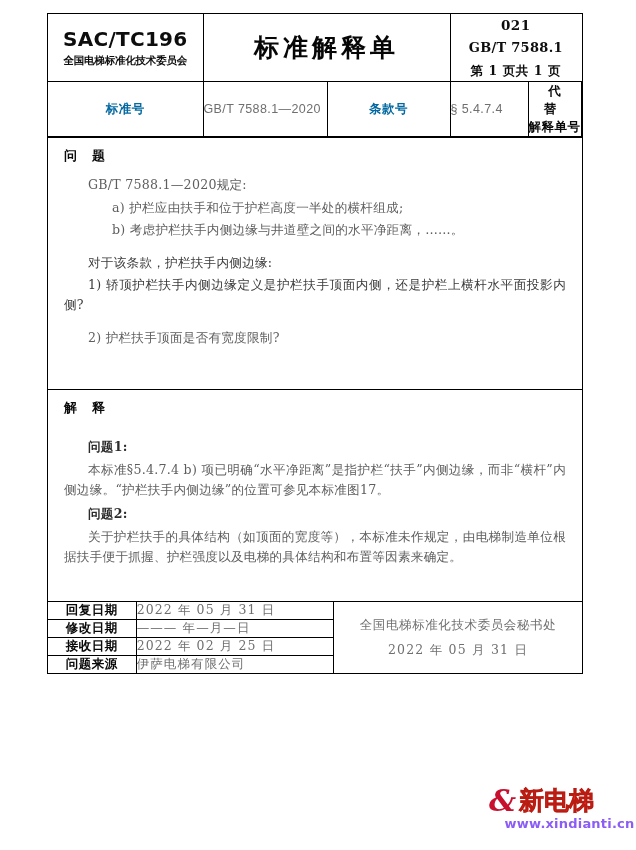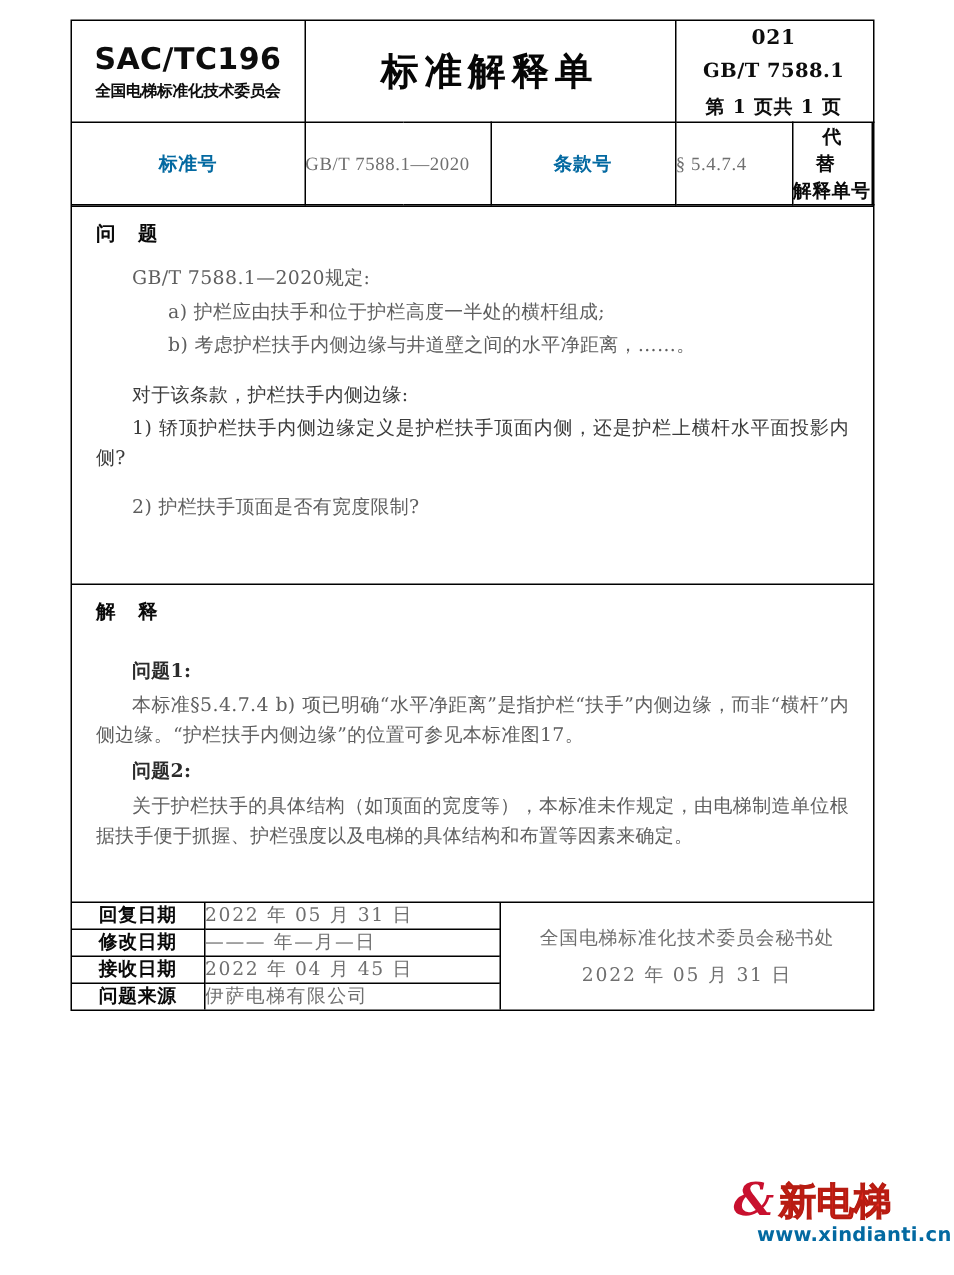--- a/index.html
+++ b/index.html
@@ -116,21 +116,21 @@
     letter-spacing: 9px;
     text-indent: 9px;
   }
   .val {
     font-size: 12.5px;
     color: #6f6f6f;
     padding: 5px 0 5px 12px;
     letter-spacing: .4px;
     white-space: nowrap;
   }
-  .val-mono { font-family: Liberation Serif, serif; }
+  .val-mono { font-family: Liberation Sans, sans-serif; }
 
   .slashcell {
     position: relative;
     overflow: hidden;
   }
   .slashcell svg {
     display: block;
     width: 100%;
     height: 100%;
     position: absolute;
@@ -238,21 +238,21 @@
     font-weight: bold;
     color: #e8271f;
     letter-spacing: 0px;
     line-height: 1;
     -webkit-text-stroke: 0.6px #b71c12;
   }
   .wm-url {
     font-family: "DejaVu Sans", "Liberation Sans", sans-serif;
     font-size: 13px;
     font-weight: bold;
-    color: #0369a1;
+    color: #8b5cf6;
     letter-spacing: .2px;
     text-align: center;
     margin-top: 2px;
     padding-left: 14px;
   }
 </style>
 </head>
 <body>
 
 <div id="page">
@@ -354,21 +354,21 @@
           </td>
         </tr>
 
         <tr>
           <td class="foot-lbl outer-l">修改日期</td>
           <td class="foot-val">——— 年—月—日</td>
         </tr>
 
         <tr>
           <td class="foot-lbl outer-l">接收日期</td>
-          <td class="foot-val">2022 年 04 月 45 日</td>
+          <td class="foot-val">2022 年 02 月 25 日</td>
         </tr>
 
         <tr>
           <td class="foot-lbl outer-l" style="border-bottom:none">问题来源</td>
           <td class="foot-val" style="border-bottom:none">伊萨电梯有限公司</td>
         </tr>
       </tbody>
         </table>
     </div>
 

